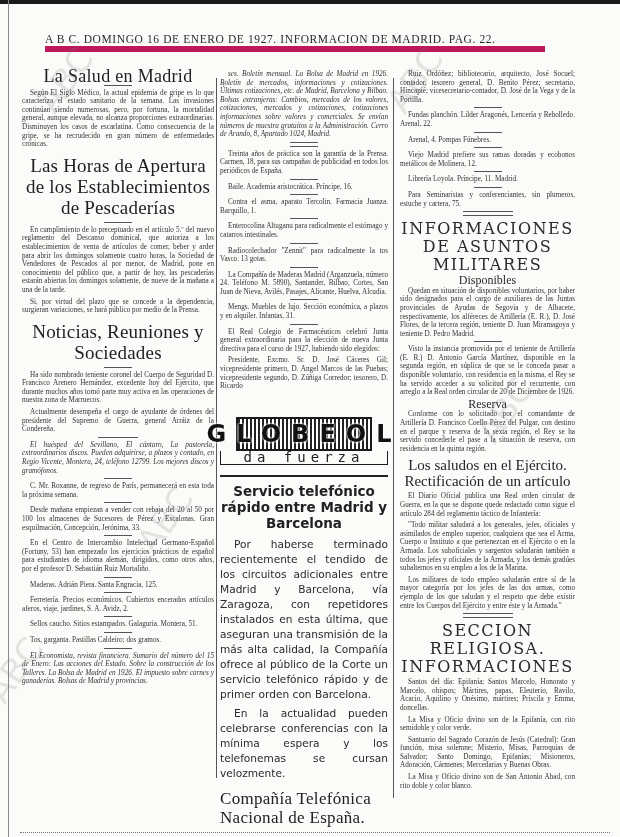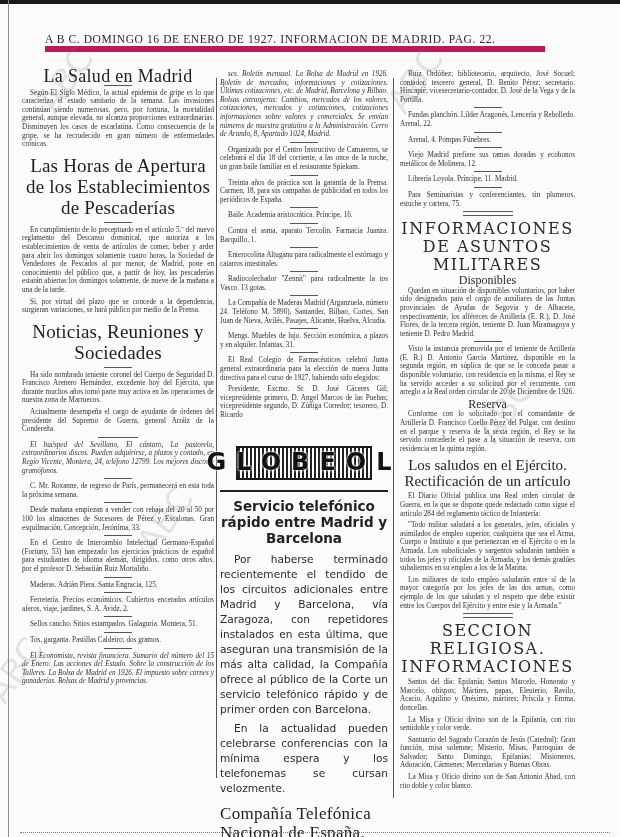--- a/index.html
+++ b/index.html
@@ -114,40 +114,40 @@
   <p>Sellos caucho. Sitios estampados. Galaguria. Montera, 51.</p>
   <div class="rule-s"></div>
   <p>Tos, garganta. Pastillas Caldeiro; dos gramos.</p>
   <div class="rule-s"></div>
   <p class="it">El Economista, revista financiera. Sumario del número del 15 de Enero: Las acciones del Estado. Sobre la construcción de los Talleres. La Bolsa de Madrid en 1926. El impuesto sobre carnes y ganaderías. Bolsas de Madrid y provincias.</p>
 </div>
 
 <div class="col col2">
   <p class="it">ses. Boletín mensual. La Bolsa de Madrid en 1926. Boletín de mercados, informaciones y cotizaciones. Últimas cotizaciones, etc. de Madrid, Barcelona y Bilbao. Bolsas extranjeras: Cambios, mercados de los valores, cotizaciones, mercados y cotizaciones, cotizaciones informaciones sobre valores y comerciales. Se envían números de muestra gratuitos a la Administración. Cerro de Arando, 8, Apartado 1024, Madrid.</p>
   <div class="rule-s"></div>
-  <p>Organizado por el Centro Instructivo de Camareros, se celebrará el día 18 del corriente, a las once de la noche, un gran baile familiar en el restaurante Spiekam.</p>
   <div class="rule-s"></div>
   <p>Treinta años de práctica son la garantía de la Prensa. Carmen, 18, para sus campañas de publicidad en todos los periódicos de España.</p>
   <div class="rule-s"></div>
   <p>Baile. Academia aristocrática. Príncipe, 16.</p>
   <div class="rule-s"></div>
   <p>Contra el asma, aparato Tercolin. Farmacia Juanza. Barquillo, 1.</p>
   <div class="rule-s"></div>
   <p>Enterocolina Altuganu para radicalmente el estómago y catarros intestinales.</p>
   <div class="rule-s"></div>
   <p>Radiocolechador "Zennit" para radicalmente la tos Vasco. 13 gotas.</p>
   <div class="rule-s"></div>
   <p>La Compañía de Maderas Madrid (Arganzuela, número 24. Teléfono M. 5890), Santander, Bilbao, Cortes, San Juan de Nieva, Avilés, Pasajes, Alicante, Huelva, Alcudia.</p>
   <div class="rule-s"></div>
   <p>Mengs. Muebles de lujo. Sección económica, a plazos y en alquiler. Infantas, 31.</p>
   <div class="rule-s"></div>
   <p>El Real Colegio de Farmacéuticos celebró Junta general extraordinaria para la elección de nueva Junta directiva para el curso de 1927, habiendo sido elegidos:</p>
   <p>Presidente, Excmo. Sr. D. José Cáceres Gil; vicepresidente primero, D. Angel Marcos de las Puebas; vicepresidente segundo, D. Zúñiga Corredor; tesorero, D. Ricardo</p>
 
   <div class="ad-globe">GLOBEOL</div>
+  <div class="ad-tag">da fuerza</div>
 
   <div class="phone-title">Servicio telefónico rápido entre Madrid y Barcelona</div>
   <div class="phone-body">
     <p>Por haberse terminado recientemente el tendido de los circuitos adicionales entre Madrid y Barcelona, vía Zaragoza, con repetidores instalados en esta última, que aseguran una transmisión de la más alta calidad, la Compañía ofrece al público de la Corte un servicio telefónico rápido y de primer orden con Barcelona.</p>
     <p>En la actualidad pueden celebrarse conferencias con la mínima espera y los telefonemas se cursan velozmente.</p>
   </div>
   <div class="phone-sign">Compañía Telefónica Nacional de España.</div>
 </div>
 
 <div class="col col3">

